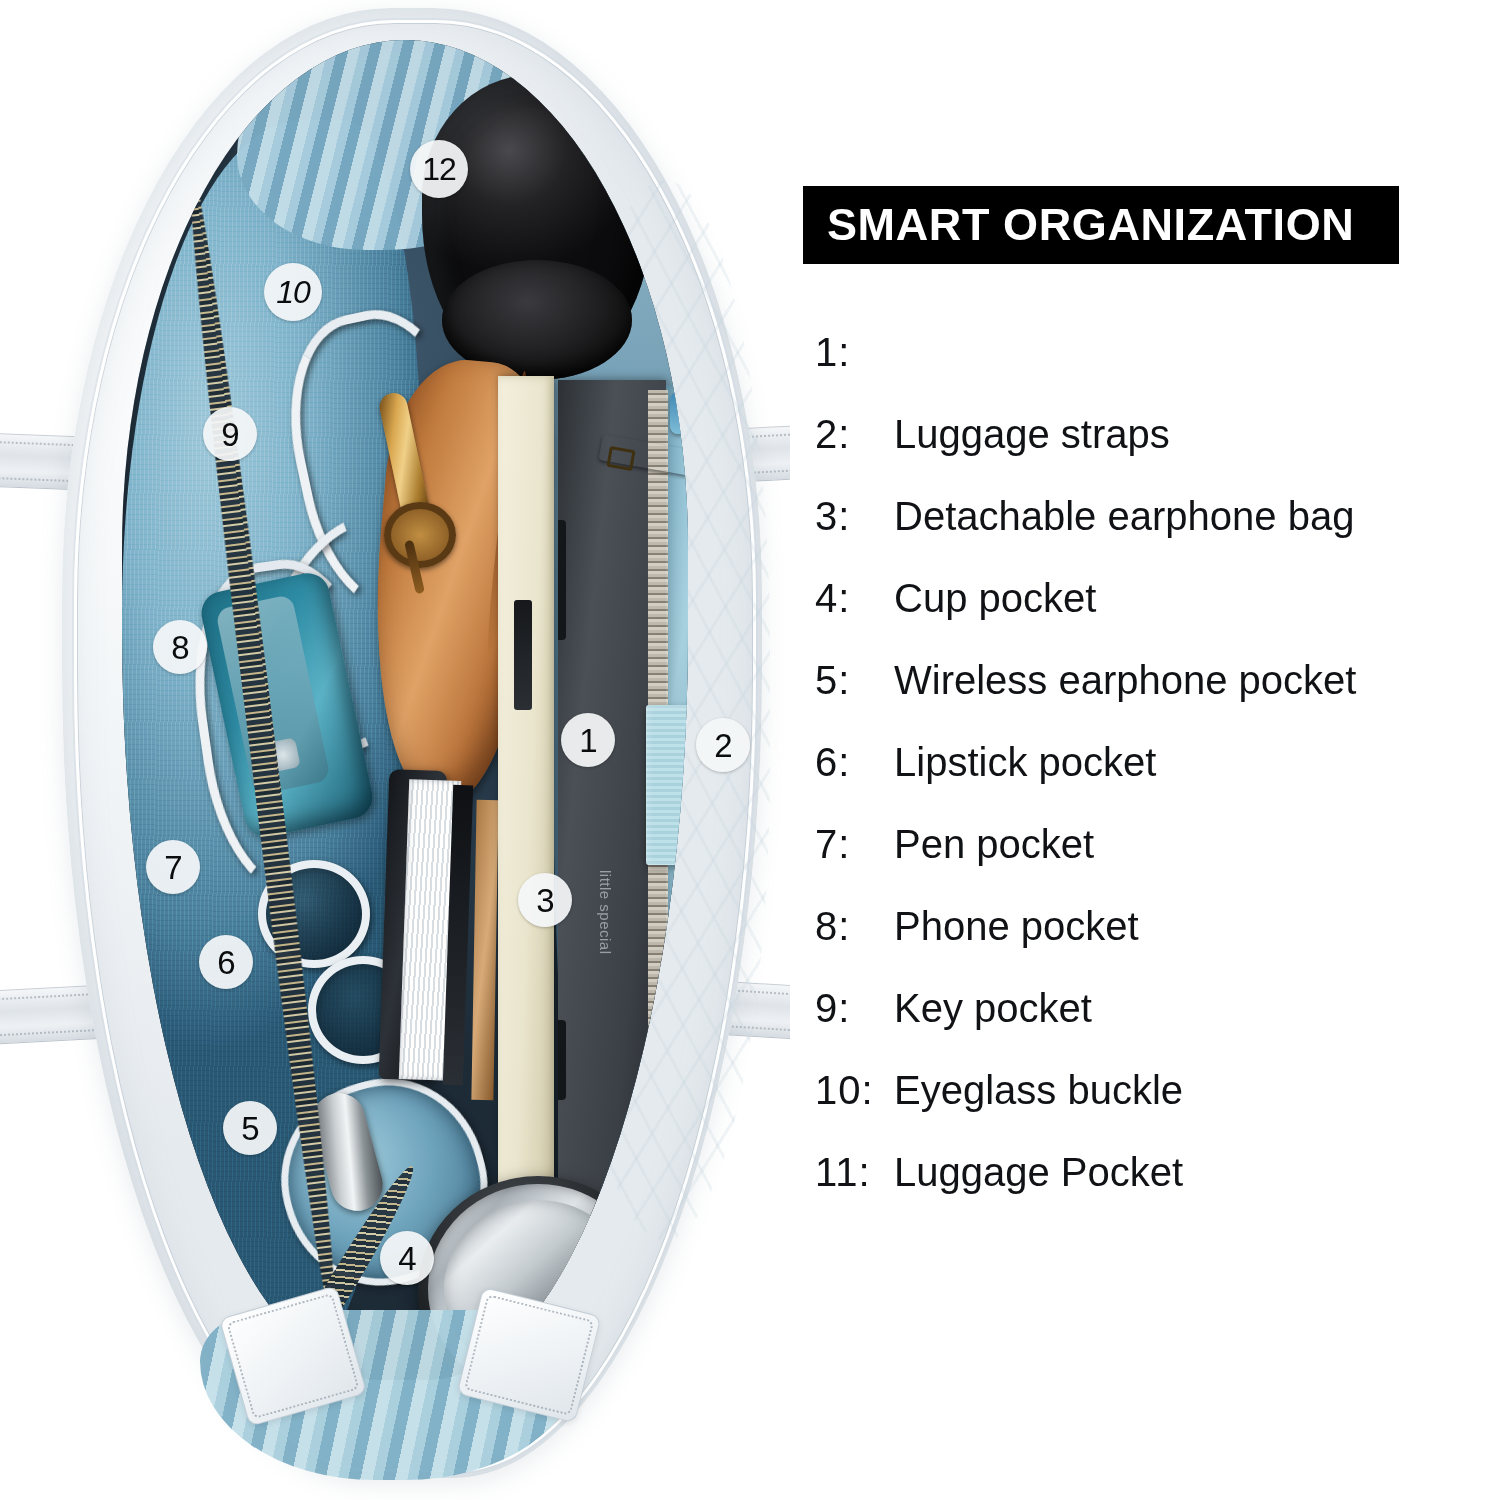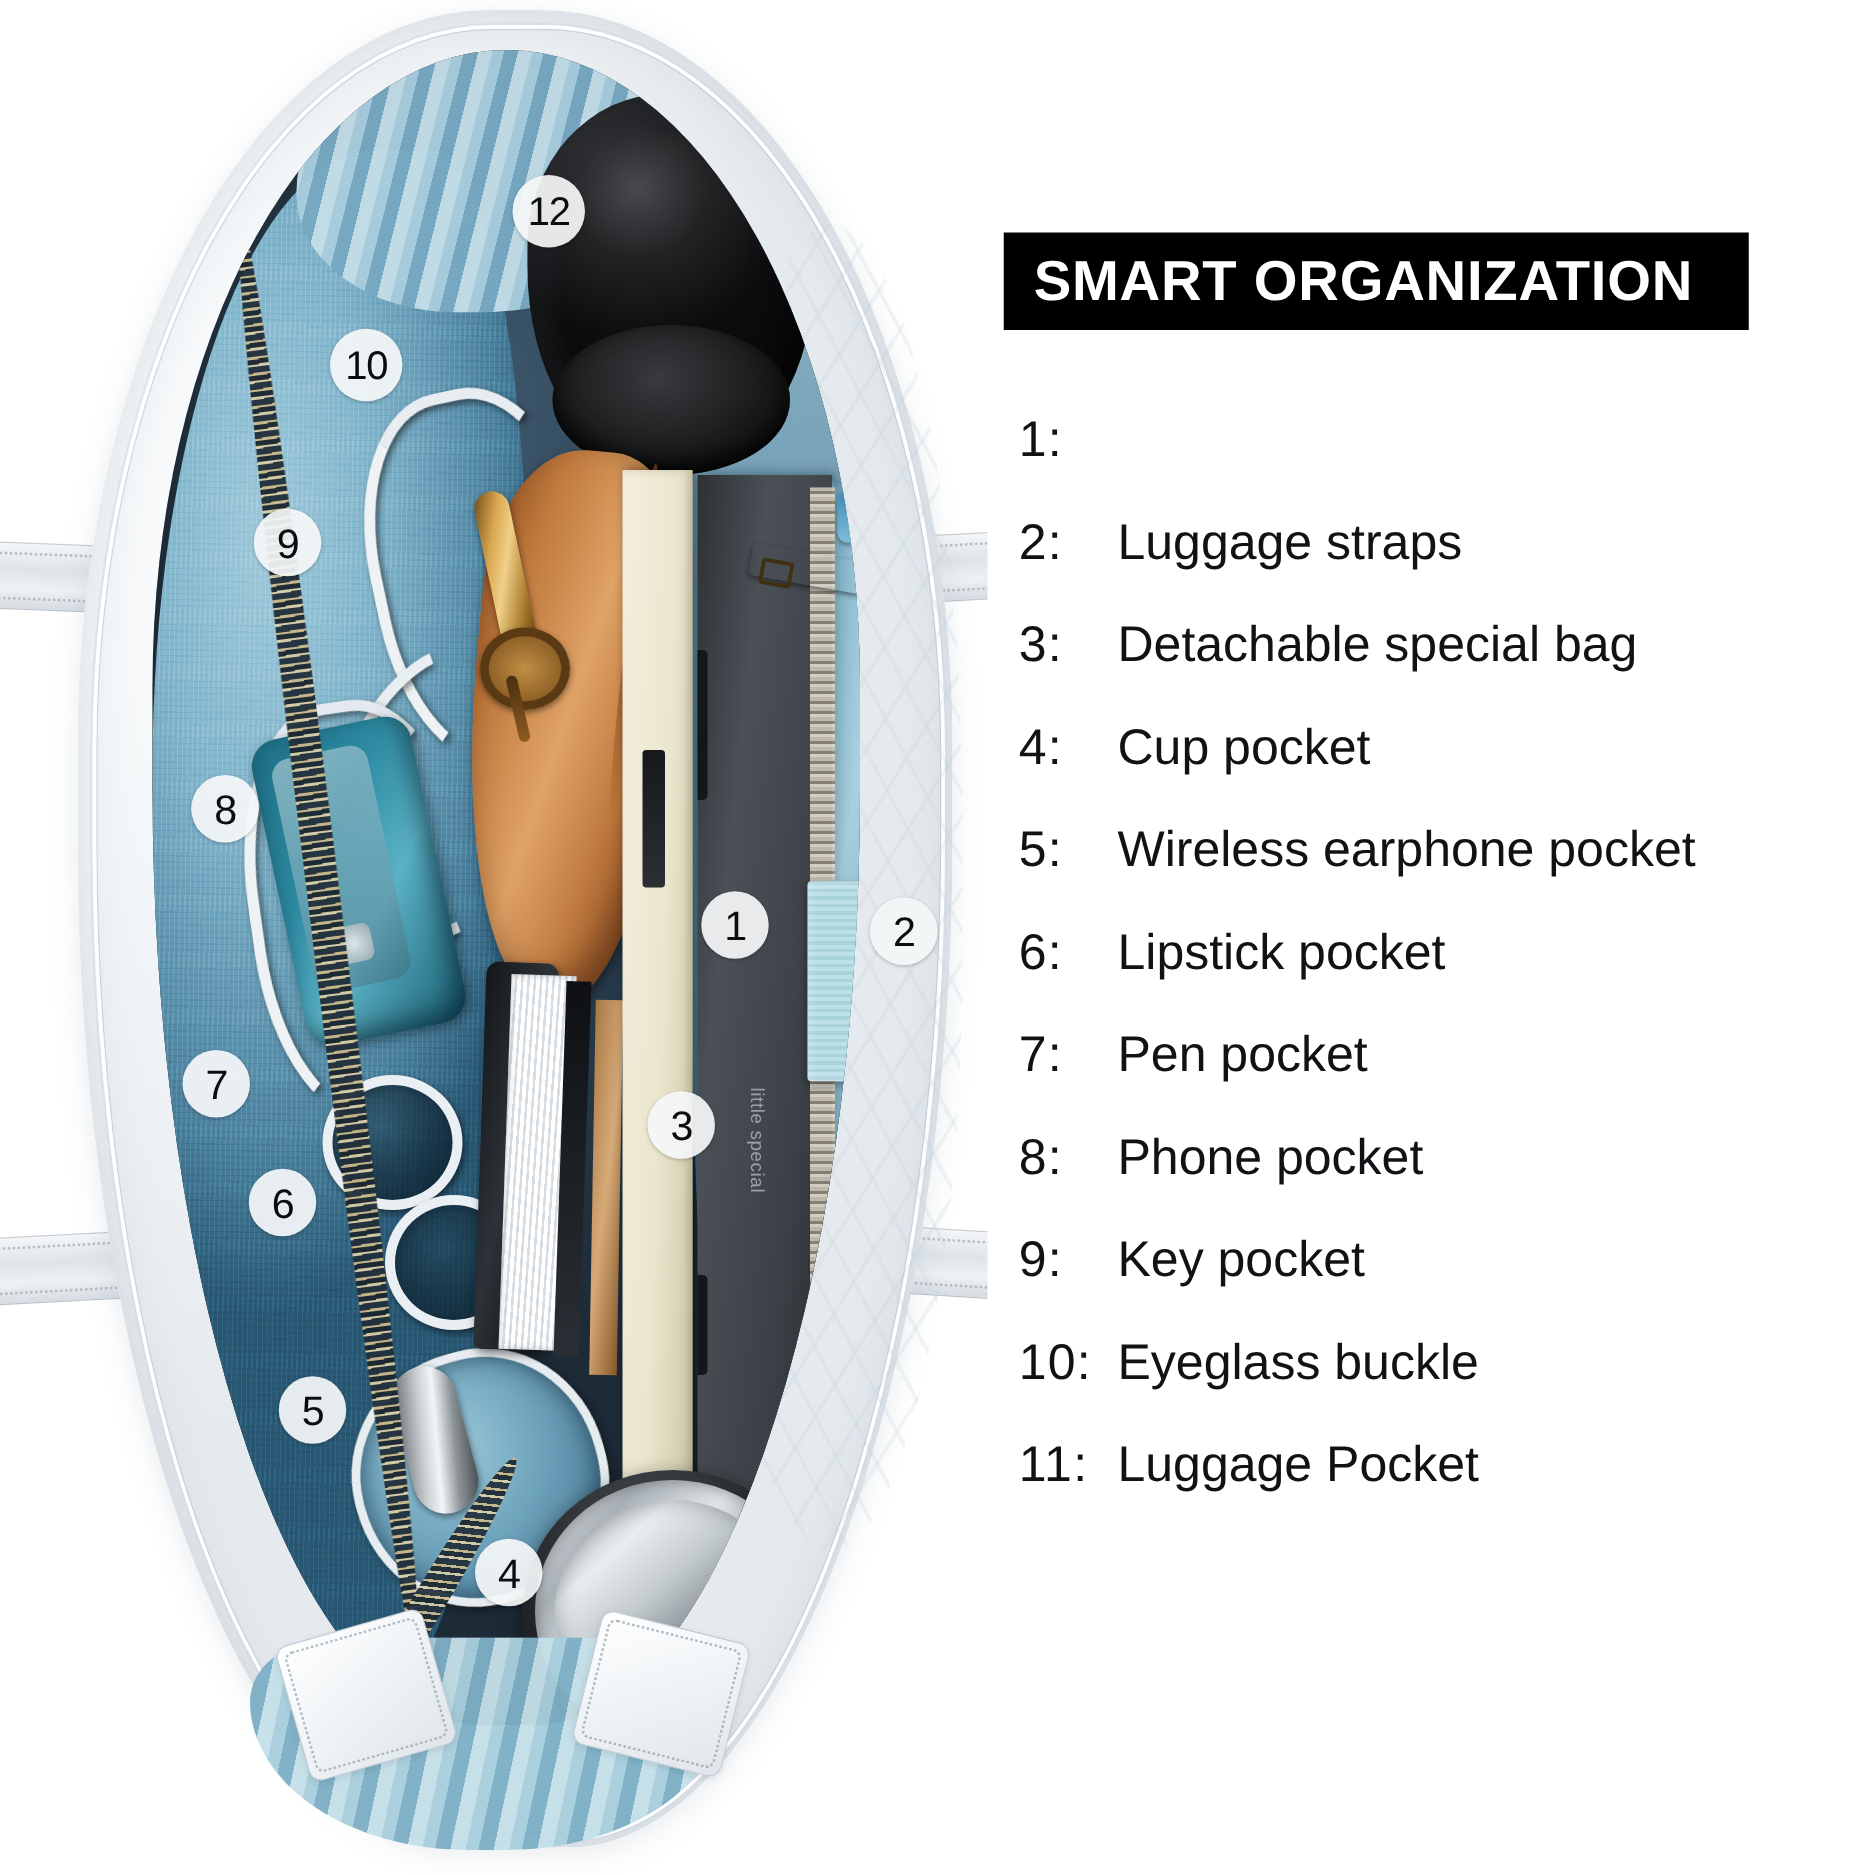--- a/index.html
+++ b/index.html
@@ -641,42 +641,42 @@
   <div id="marker-layer">
       <div class="marker" style="left: 561px; top: 713px;">1</div>
       <div class="marker" style="left: 696px; top: 718px;">2</div>
       <div class="marker" style="left: 518px; top: 873px;">3</div>
       <div class="marker" style="left: 380px; top: 1231px;">4</div>
       <div class="marker" style="left: 223px; top: 1101px;">5</div>
       <div class="marker" style="left: 199px; top: 935px;">6</div>
       <div class="marker" style="left: 146px; top: 840px;">7</div>
       <div class="marker" style="left: 153px; top: 620px;">8</div>
       <div class="marker" style="left: 203px; top: 407px;">9</div>
-      <div class="marker wide" style="left: 264px; top: 263px;">10</div>
+      <div class="marker wide" style="left: 264px; top: 263px; font-style: italic;">10</div>
       <div class="marker wide" style="left: 410px; top: 140px;">12</div>
     </div>
 </div>
 
 <div id="text-panel">
 
   <div id="title-banner">
     <span id="title-text">SMART ORGANIZATION</span>
   </div>
 
   <div id="feature-list">
       <div class="feature-row">
         <span class="feature-num">1:</span>
       </div>
       <div class="feature-row">
         <span class="feature-num">2:</span>
         <span class="feature-label">Luggage straps</span>
       </div>
       <div class="feature-row">
         <span class="feature-num">3:</span>
-        <span class="feature-label">Detachable special bag</span>
+        <span class="feature-label">Detachable earphone bag</span>
       </div>
       <div class="feature-row">
         <span class="feature-num">4:</span>
         <span class="feature-label">Cup pocket</span>
       </div>
       <div class="feature-row">
         <span class="feature-num">5:</span>
         <span class="feature-label">Wireless earphone pocket</span>
       </div>
       <div class="feature-row">

